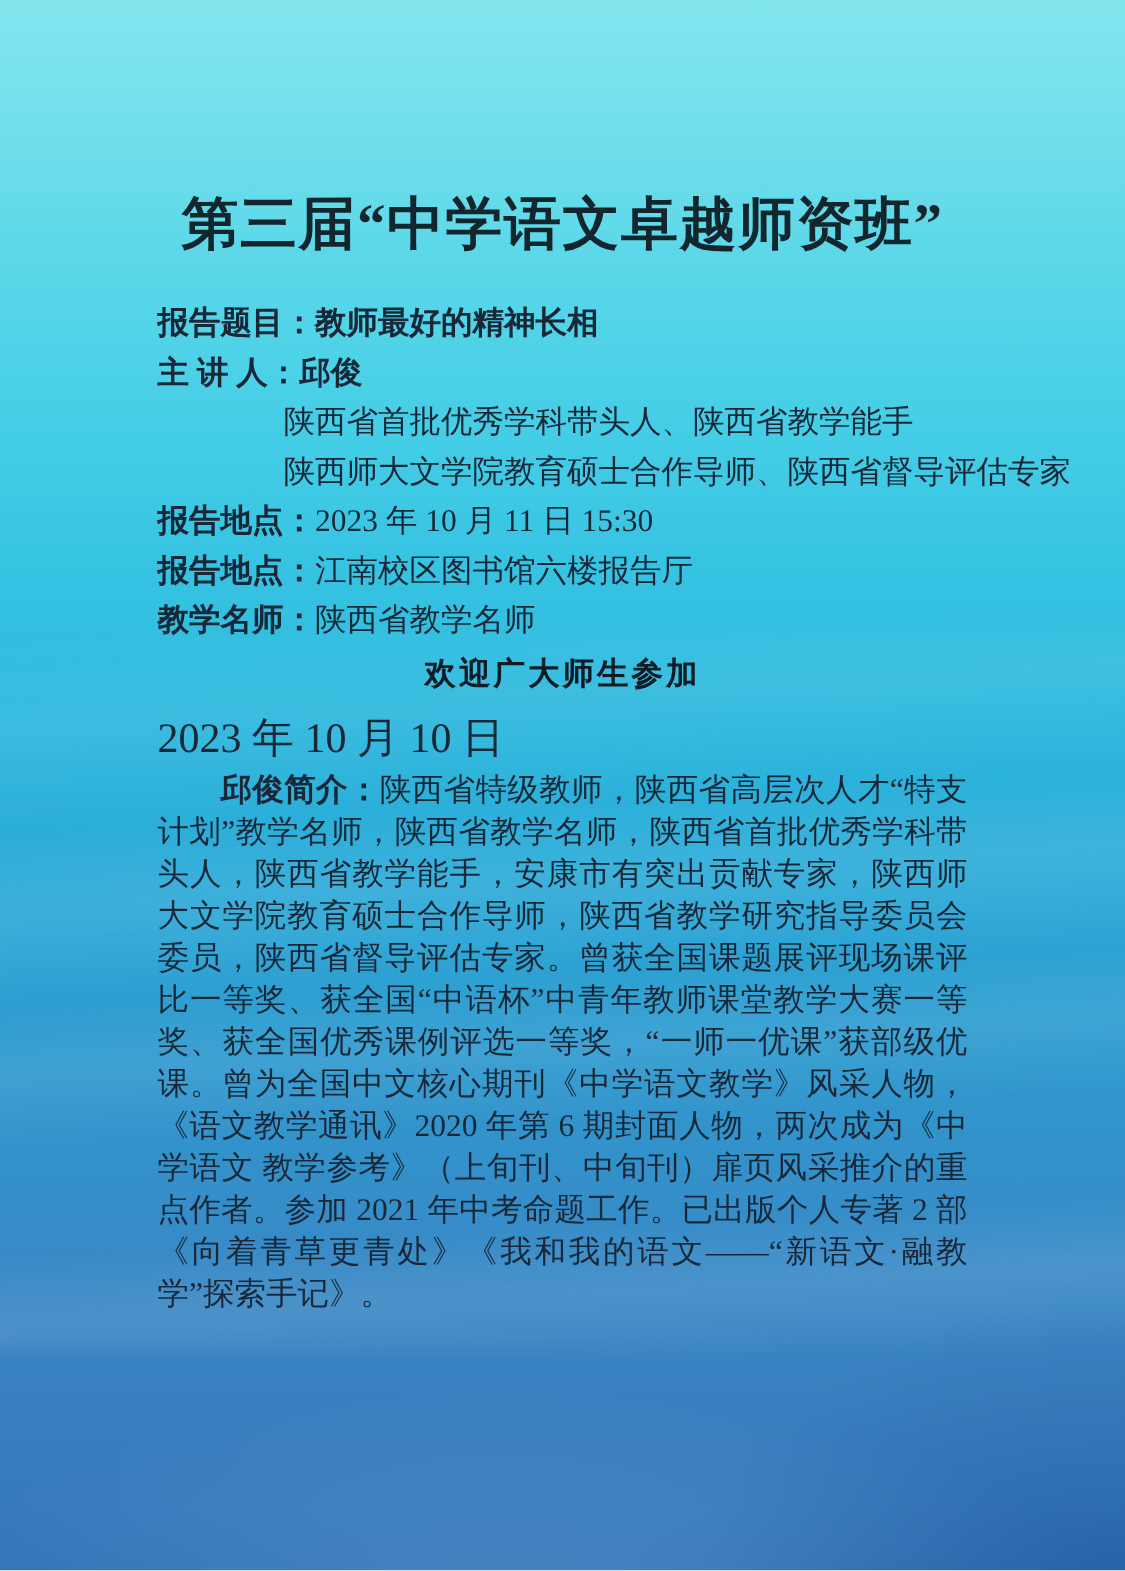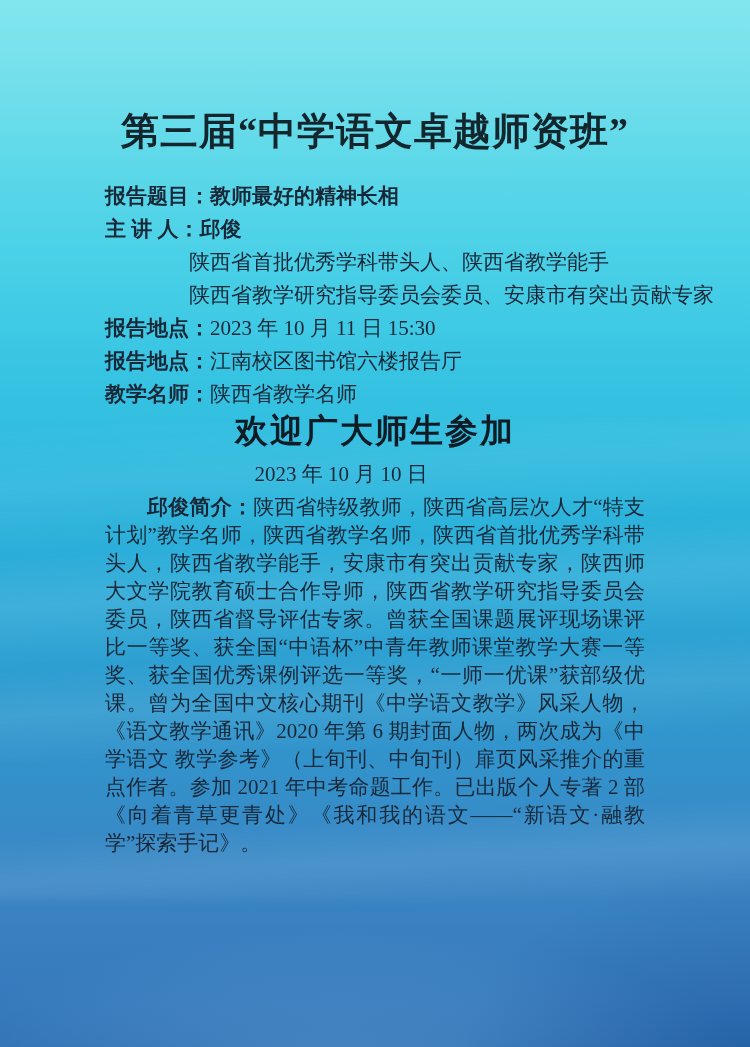--- a/index.html
+++ b/index.html
@@ -52,20 +52,21 @@
     inset: 0;
     background:
       radial-gradient(ellipse 60% 30% at 100% 102%, rgba(14,60,130,0.30), rgba(14,60,130,0) 65%),
       radial-gradient(ellipse 80% 22% at 45% 104%, rgba(200,228,250,0.18), rgba(200,228,250,0) 70%);
     pointer-events: none;
   }
 
   .content {
     position: relative;
     padding: 0 105px;
+    margin-top: 19px;
   }
 
   .title {
     padding-top: 102px;
     text-align: center;
     font-size: 38px;
     font-weight: bold;
     line-height: 58px;
     color: #13262e;
     letter-spacing: 1px;
@@ -76,31 +77,31 @@
   .info-row .label { font-weight: bold; }
   .info-row .value.bold { font-weight: bold; }
   .credentials { margin-left: 84px; }
   .credential-line { line-height: 33px; white-space: nowrap; }
 
   .welcome {
     margin-top: 0;
     text-align: center;
     font-family: "Liberation Sans", "DejaVu Sans", sans-serif;
     font-weight: bold;
-    font-size: 33px;
+    font-size: 21px;
     line-height: 40px;
     color: #0e1c26;
     letter-spacing: 2px;
   }
 
   .date-line {
     margin-top: 8px;
-    text-align: center;
+    text-align: left;
     padding-right: 68px;
-    font-size: 21px;
+    font-size: 28px;
     line-height: 30px;
   }
 
   .bio {
     margin-top: 4px;
     font-size: 21px;
     line-height: 28px;
     text-align: justify;
     text-indent: 2em;
   }
@@ -124,21 +125,21 @@
       <div class="info-row">
         <span class="label">报告题目：</span><span class="value bold">教师最好的精神长相</span>
       </div>
 
       <div class="info-row">
         <span class="label">主 讲 人：</span><span class="value bold">邱俊</span>
       </div>
 
       <div class="credentials">
         <div class="credential-line">陕西省首批优秀学科带头人、陕西省教学能手</div>
-        <div class="credential-line">陕西省教学研究指导委员会委员、安康市有突出贡献专家</div>
+        <div class="credential-line">陕西师大文学院教育硕士合作导师、陕西省督导评估专家</div>
       </div>
 
       <div class="info-row">
         <span class="label">报告地点：</span><span class="value">2023 年 10 月 11 日 15:30</span>
       </div>
 
       <div class="info-row">
         <span class="label">报告地点：</span><span class="value">江南校区图书馆六楼报告厅</span>
       </div>
 

